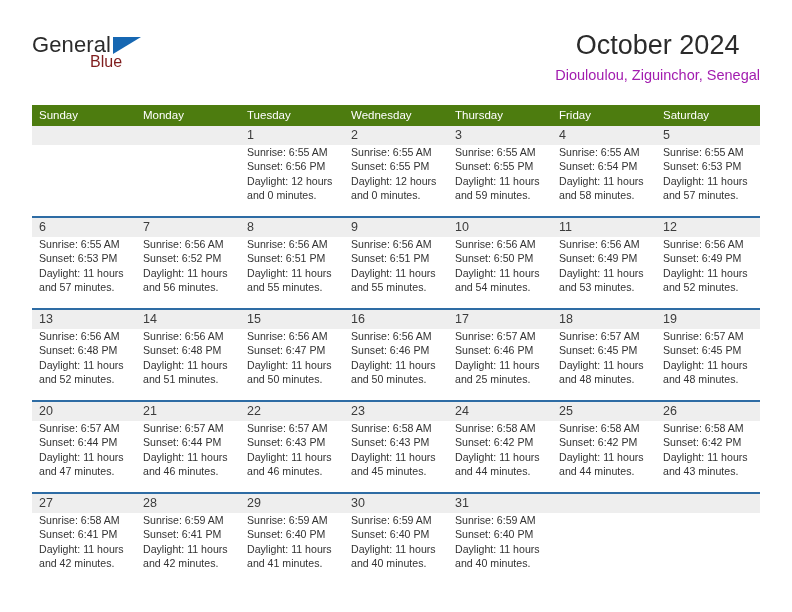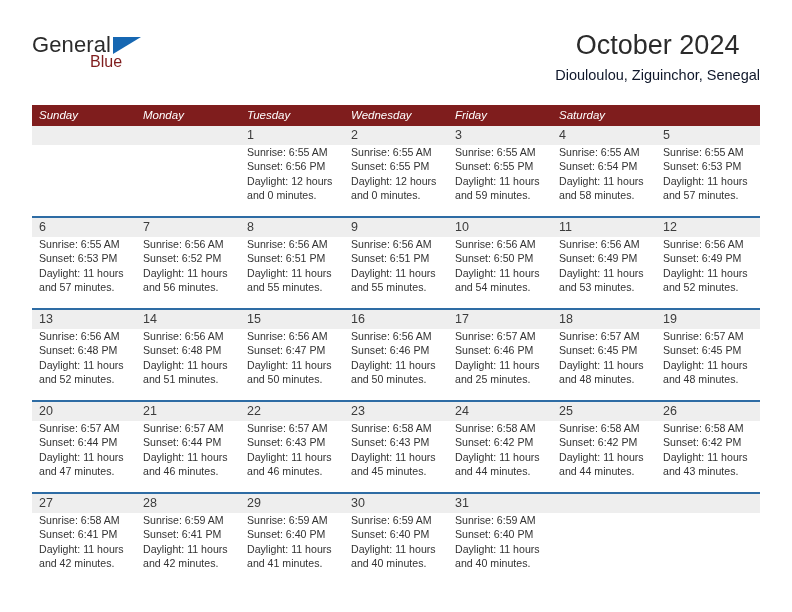--- a/index.html
+++ b/index.html
@@ -71,39 +71,38 @@
     text-align: center;
   }
   .cal-title {
     font-size: 27px;
     color: #2b2b2b;
     line-height: 34px;
     white-space: nowrap;
   }
   .cal-subtitle {
     font-size: 14.5px;
-    color: #0f172a;
+    color: #a21caf;
     line-height: 22px;
     margin-top: 2px;
     white-space: nowrap;
   }
 
   
   .calendar {
     position: absolute;
     left: 32px;
     top: 105px;
     width: 728px;
   }
   .weekdays {
     display: grid;
     grid-template-columns: repeat(7, 1fr);
-    background: #7f1d1d;
+    background: #4d7c0f;
     height: 21px;
-    font-style: italic;
   }
   .weekday {
     color: #ffffff;
     font-size: 11.5px;
     line-height: 21px;
     padding-left: 7px;
     box-sizing: border-box;
     white-space: nowrap;
     overflow: hidden;
   }
@@ -170,20 +169,21 @@
     </div>
 
   </div>
 
   <div class="calendar">
     <div class="weekdays" id="weekday-row">
         <div class="weekday">Sunday</div>
         <div class="weekday">Monday</div>
         <div class="weekday">Tuesday</div>
         <div class="weekday">Wednesday</div>
+        <div class="weekday">Thursday</div>
         <div class="weekday">Friday</div>
         <div class="weekday">Saturday</div>
       </div>
     <div id="weeks-container">
         <div class="week">
           <div class="week-daterow"></div>
           <div class="day empty">
             <div class="day-number"></div>
             <div class="day-lines">
               <div class="day-line"></div>

